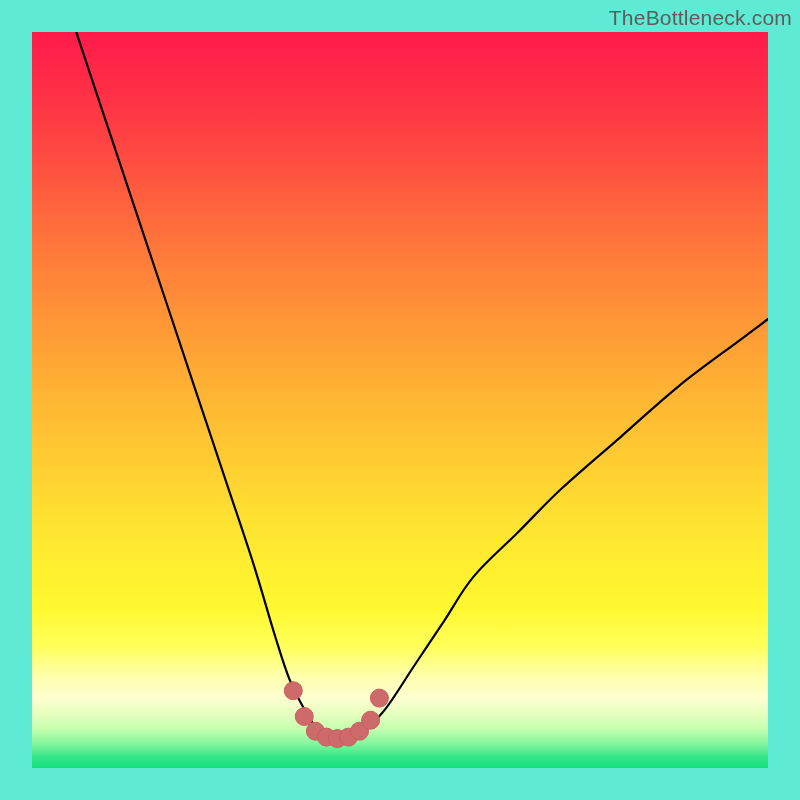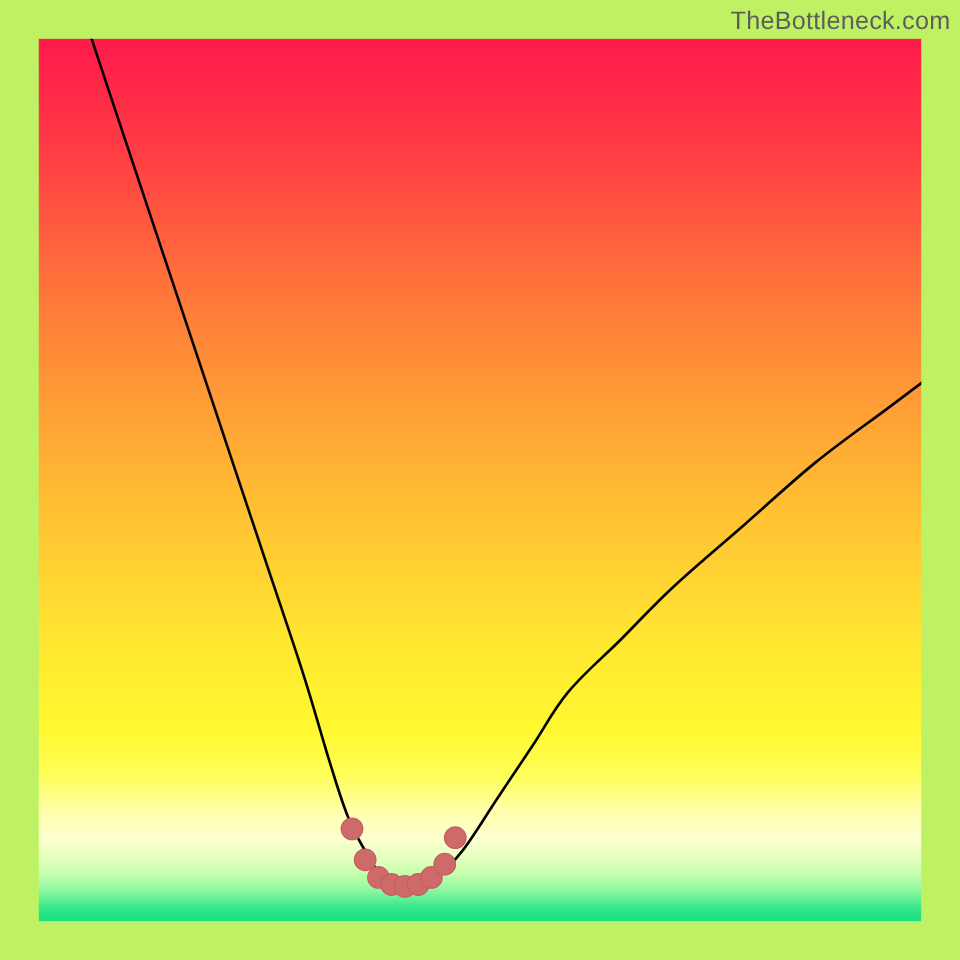--- a/index.html
+++ b/index.html
@@ -10,21 +10,21 @@
     background: #000;
     overflow: hidden;
     font-family: Arial, Helvetica, sans-serif;
   }
   .frame {
     position: absolute;
     left: 0;
     top: 0;
     width: 800px;
     height: 800px;
-    background: #bef264;
+    background: #5eead4;
   }
   .plot-area {
     position: absolute;
     left: 32px;
     top: 32px;
     width: 736px;
     height: 736px;
     overflow: hidden;
   }
   .gradient-bg {

